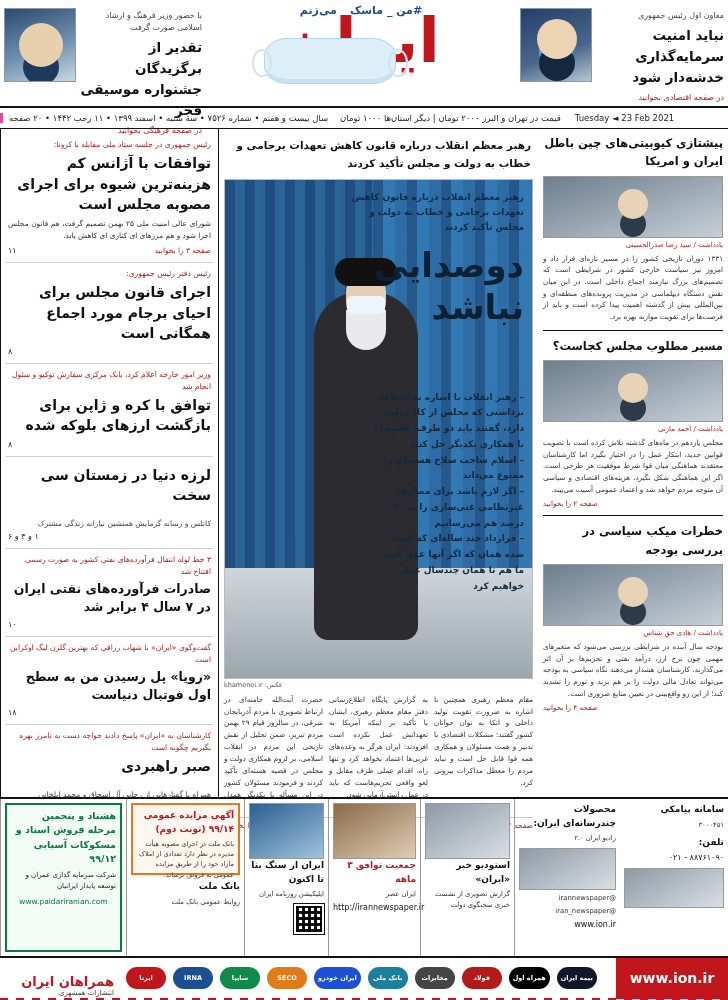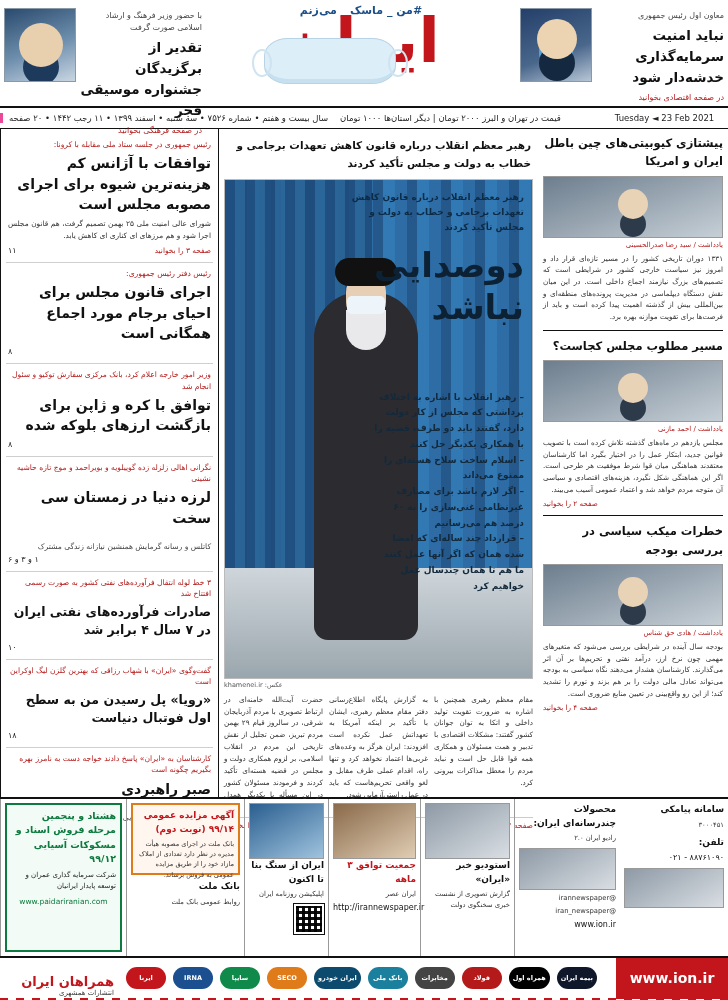--- a/index.html
+++ b/index.html
@@ -85,21 +85,21 @@
     background:#4fa0d8; border-radius:3px;
   }
 
   
   .infobar {
     height:21px; display:flex; flex-direction:row-reverse; align-items:center;
     border-bottom:1px solid #111; font-size:8.5px; color:#222;
   }
   .infobar .seg { padding:0 6px; white-space:nowrap; }
   .infobar .seg.right { border-left:3px solid #ec4899; }
-  .infobar .date { margin-right:auto; padding-left:8px; direction:ltr;margin-left:40px; }
+  .infobar .date { margin-right:auto; padding-left:8px; direction:ltr; }
 
   
   .grid { display:flex; flex-direction:row-reverse; height:668px; }
 
   .col-right { width:218px; border-left:1px solid #111; padding:5px 5px 0 5px; }
   .col-mid   { width:320px; border-left:1px solid #111; padding:5px 5px 0 5px; }
   .col-left  { width:190px; padding:5px 5px 0 5px; }
 
   
   .nl-item { padding:5px 2px 7px 2px; border-bottom:1px solid #cfcfcf; }
@@ -321,21 +321,20 @@
       <div class="nl-item">
         <div class="nl-kicker">وزیر امور خارجه اعلام کرد، بانک مرکزی سفارش توکیو و سئول انجام شد</div>
         <div class="nl-title">توافق با کره و ژاپن برای بازگشت ارزهای بلوکه شده</div>
         <div class="nl-foot">
             <span></span>
             <span class="nl-page">۸</span>
           </div>
       </div>
 
       <div class="nl-item">
-        <div class="nl-kicker">نگرانی اهالی زلزله زده گوییلویه و بویراحمد و موج تازه حاشیه نشینی</div>
         <div class="nl-title">لرزه دنیا در زمستان سی سخت</div>
         <div class="nl-sub">کاتلس و رسانه گرمایش همنشین نیازانه زندگی مشترک</div>
         <div class="nl-foot">
             <span></span>
             <span class="nl-page">۱ و ۳ و ۶</span>
           </div>
       </div>
 
       <div class="nl-item">
         <div class="nl-kicker">۳ خط لوله انتقال فرآورده‌های نفتی کشور به صورت رسمی افتتاح شد</div>
@@ -500,21 +499,21 @@
   <div class="bottom">
     <div class="bottom-right">
       <div class="b1">همراهان ایران</div>
       <div class="b2">انتشارات همشهری</div>
     </div>
     <div class="logos">
       <div class="logo-chip" style="background:#c3161c">ایرنا</div>
       <div class="logo-chip" style="background:#1c4f8f">IRNA</div>
       <div class="logo-chip" style="background:#0f8a4a">سایپا</div>
       <div class="logo-chip" style="background:#e07b1a">SECO</div>
-      <div class="logo-chip" style="background:#0c4a6e">ایران خودرو</div>
+      <div class="logo-chip" style="background:#1d4ed8">ایران خودرو</div>
       <div class="logo-chip" style="background:#1b7f9e">بانک ملی</div>
       <div class="logo-chip" style="background:#444">مخابرات</div>
       <div class="logo-chip" style="background:#b51a1a">فولاد</div>
       <div class="logo-chip" style="background:#000000">همراه اول</div>
       <div class="logo-chip" style="background:#0f172a">بیمه ایران</div>
     </div>
     <div class="url-box">www.ion.ir</div>
   </div>
   <div class="tickbar"></div>
 

